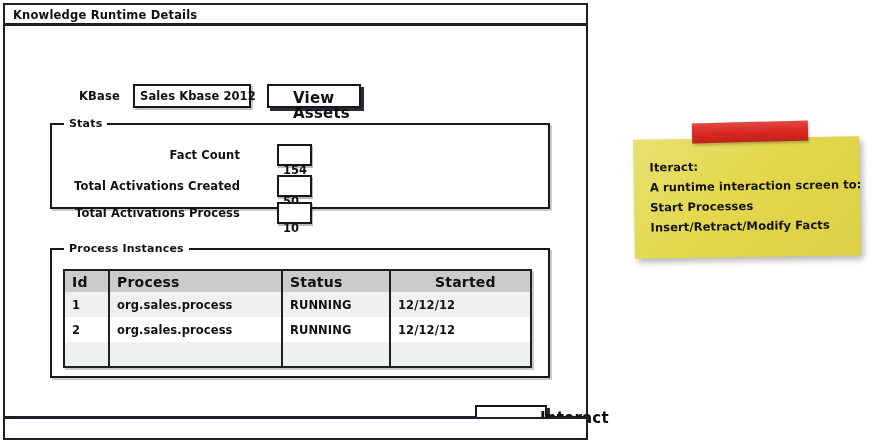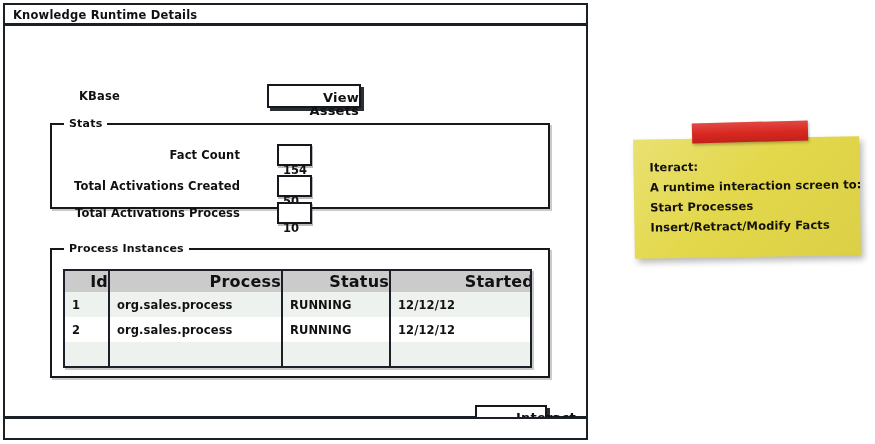--- a/index.html
+++ b/index.html
@@ -95,25 +95,26 @@
     font-weight: bold;
     white-space: nowrap;
     letter-spacing: 0.1px;
   }
   .btn {
     position: absolute;
     border: 2px solid #15181d;
     box-sizing: border-box;
     background: #ffffff;
     box-shadow: 3px 3px 0 0 #2a2d33;
-    text-align: right;
-    font-size: 13px;
+    text-align: left;
+    font-size: 15px;
     font-weight: bold;
     letter-spacing: 0.2px;
     line-height: 1;
+    padding-left: 24px;
   }
   .btn-view-assets {
     left: 262px;
     top: 58px;
     width: 94px;
     height: 24px;
   }
   .btn-view-assets .btn-lbl { display:block; padding-top: 5px; }
   .btn-interact {
     left: 470px;
@@ -207,23 +208,23 @@
   table.grid {
     border-collapse: collapse;
     width: 100%;
     table-layout: fixed;
     font-size: 11.5px;
     font-weight: bold;
   }
   table.grid th {
     background: #cbcbcb;
     height: 21px;
-    text-align: right;
+    text-align: left;
     padding: 0 0 0 7px;
-    font-size: 16px;
+    font-size: 14px;
     font-weight: bold;
     letter-spacing: 0.2px;
     border-right: 2px solid #1b1f26;
     box-sizing: border-box;
   }
   table.grid th:last-child { border-right: none; padding-left: 44px; }
   table.grid td {
     height: 25px;
     text-align: left;
     padding: 0 0 0 7px;
@@ -295,20 +296,23 @@
 <div class="window">
 
   <div class="titlebar">
     <span class="titlebar-text">Knowledge Runtime Details</span>
   </div>
 
   <div class="window-body">
 
     <span class="kbase-label">KBase</span>
 
+    <div class="kbase-input" title="Sales Kbase 2012">
+      <span class="kbase-input-text">Sales Kbase 2012</span>
+    </div>
 
     <div class="btn btn-view-assets">
       <span class="btn-lbl">View Assets</span>
     </div>
 
     <div class="fieldset fs-stats">
       <span class="fieldset-legend">Stats</span>
     </div>
 
     <div class="stat-row stat-row-0">

